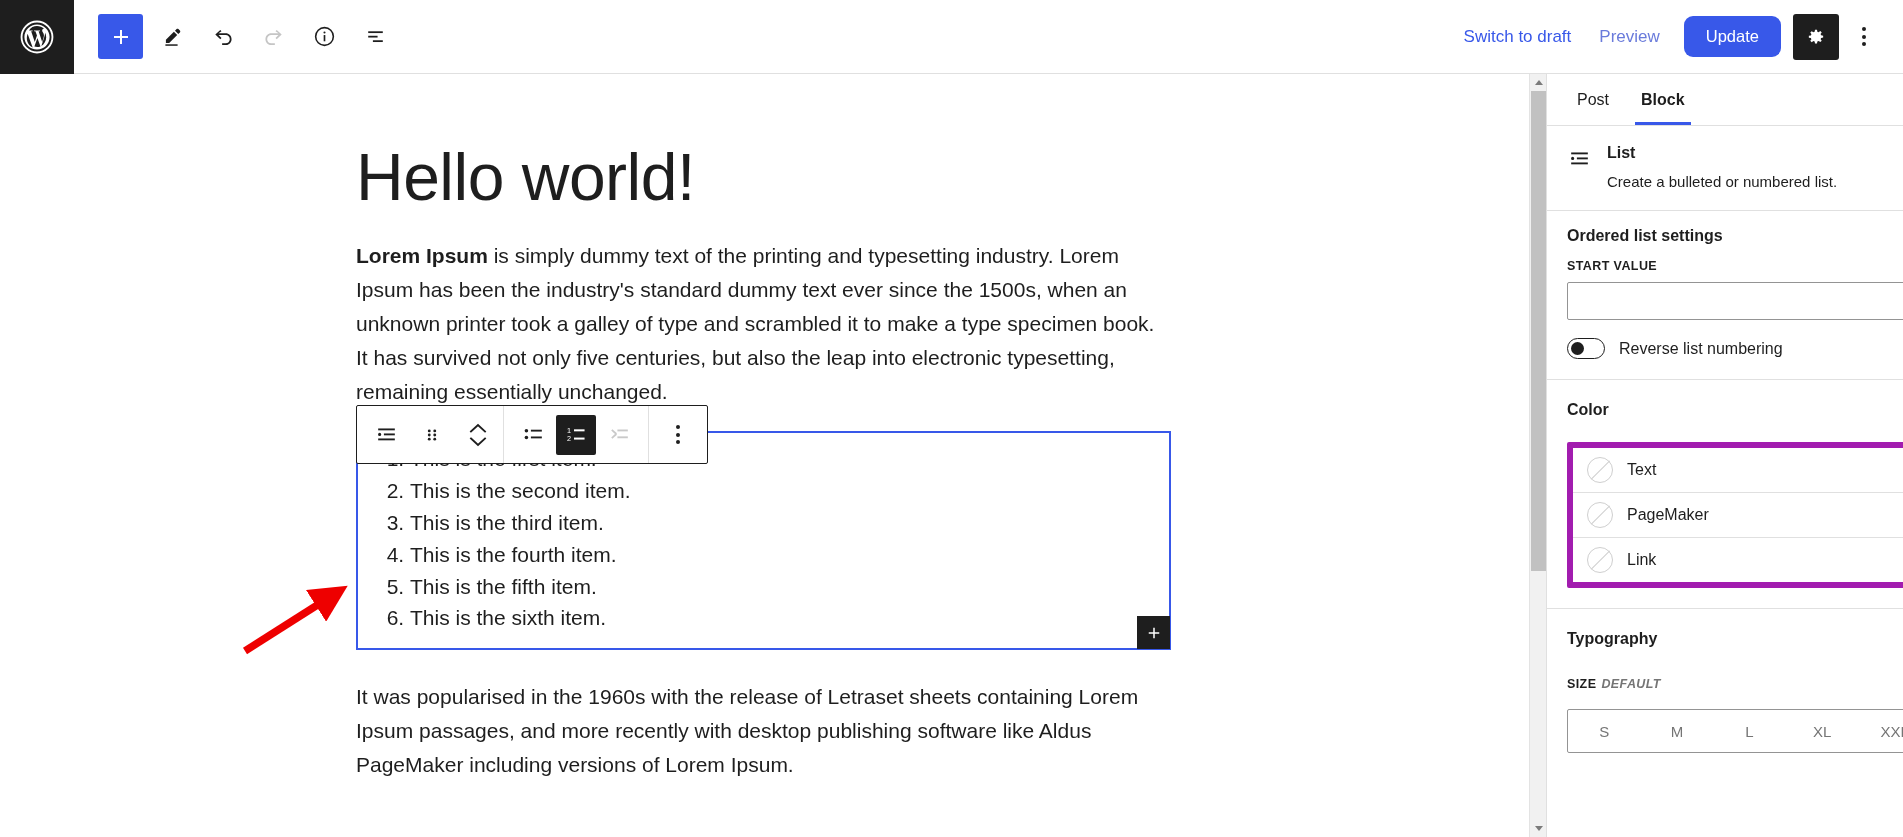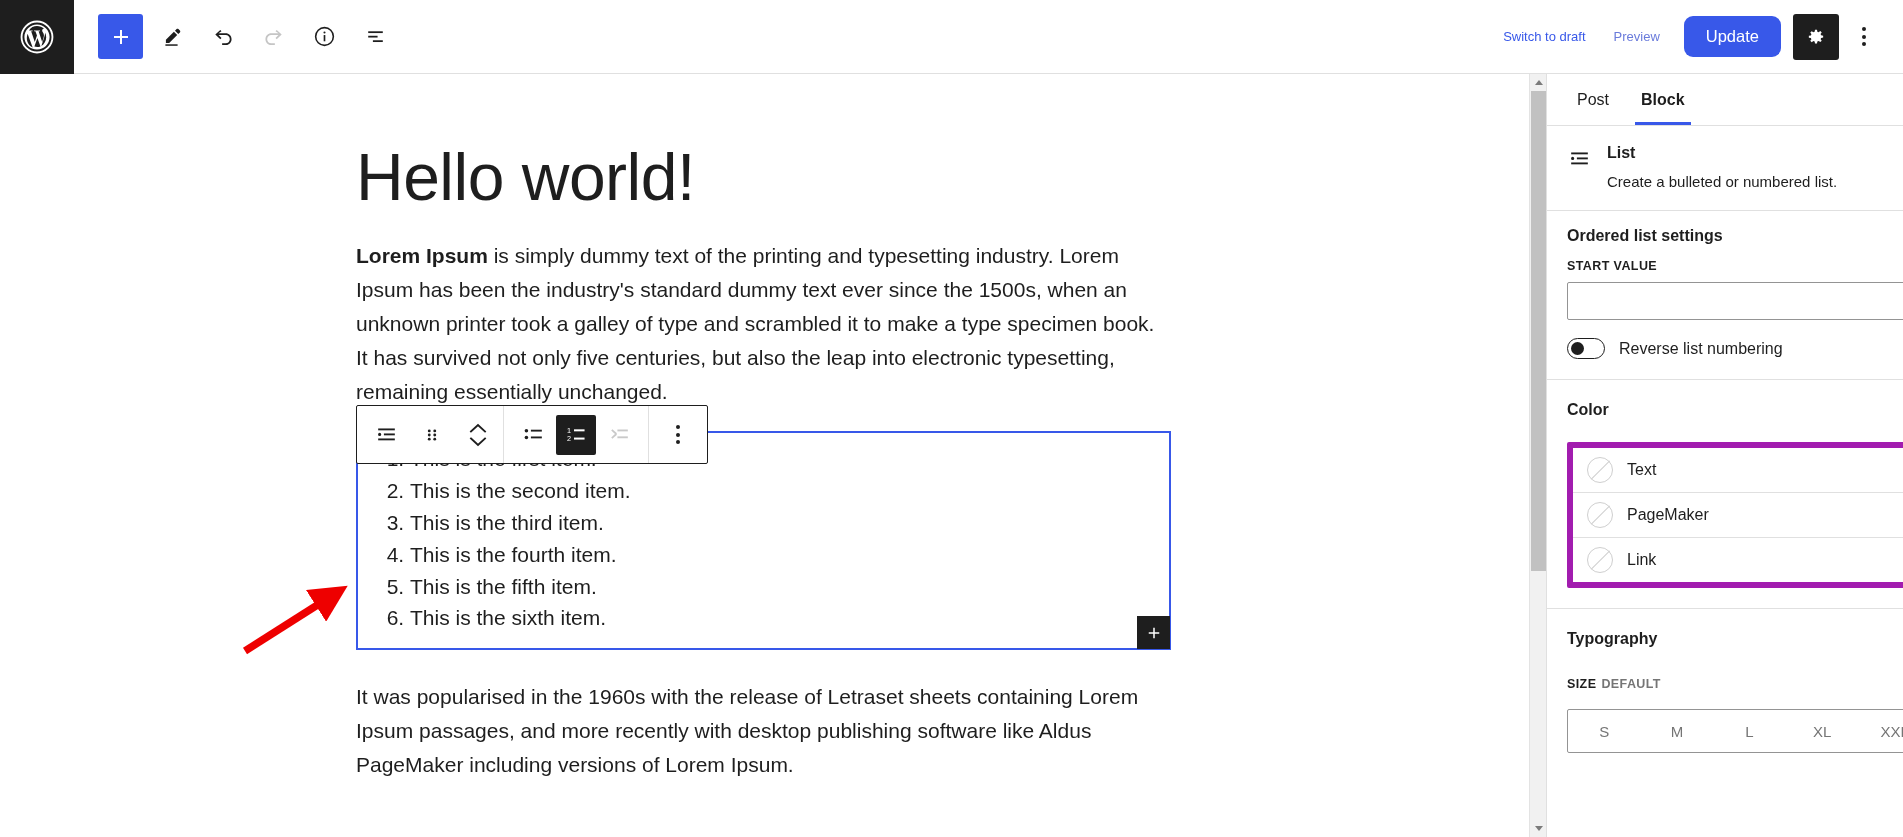--- a/index.html
+++ b/index.html
@@ -28,21 +28,21 @@
     display: flex; align-items: center; justify-content: center; cursor: pointer;
     color: #1e1e1e;
   }
   .tb-btn.primary { background: #3858e9; border-radius: 3px; }
   .tb-btn.disabled { color: #bfc3c9; cursor: default; }
   .tb-right {
     margin-left: auto; display: flex; align-items: center; gap: 0px; padding-right: 18px;
   }
   .link-btn {
     background: none; border: none; cursor: pointer;
-    color: #3858e9; font-size: 13px; font-family: "Liberation Sans", sans-serif;
+    color: #3858e9; font-size: 17px; font-family: "Liberation Sans", sans-serif;
     padding: 9px 14px; border-radius: 3px; white-space: nowrap;
   }
   .link-btn.muted { color: #6a7bdb; }
   .update-btn {
     background: #3858e9; color: #fff; border: none; cursor: pointer;
     font-size: 16.5px; font-family: "Liberation Sans", sans-serif;
     padding: 11px 22px; border-radius: 9px; margin-left: 10px;
   }
   .gear-btn {
     width: 46px; height: 46px; background: #1e1e1e; border: none; border-radius: 3px;
@@ -199,21 +199,21 @@
     content: ""; position: absolute; left: 50%; top: -1px; width: 1px; height: 26px;
     background: #cfcfcf; transform: rotate(45deg); transform-origin: center 13px;
   }
   .color-name { font-size: 16px; color: #1e1e1e; }
 
   .size-row {
     display: flex; align-items: center; justify-content: space-between;
     padding: 2px 20px 10px 20px;
   }
   .size-label { font-size: 12.5px; font-weight: 600; letter-spacing: 0.4px; color: #1e1e1e; }
-  .size-label .val { color: #757575; margin-left: 5px; font-weight: 600; }
+  .size-label .val { color: #757575; margin-left: 5px; font-weight: 600; font-style: italic; }
   .sliders-btn { background: none; border: none; cursor: pointer; width: 30px; height: 30px;
     display:flex; align-items:center; justify-content:center; }
 
   .size-picker {
     margin: 0 20px; border: 1px solid #949494; border-radius: 2px; height: 44px;
     display: flex; align-items: center;
   }
   .size-opt {
     flex: 1; text-align: center; font-size: 15px; color: #757575; background: none;
     border: none; cursor: pointer; height: 100%; font-family: "Liberation Sans", sans-serif;

